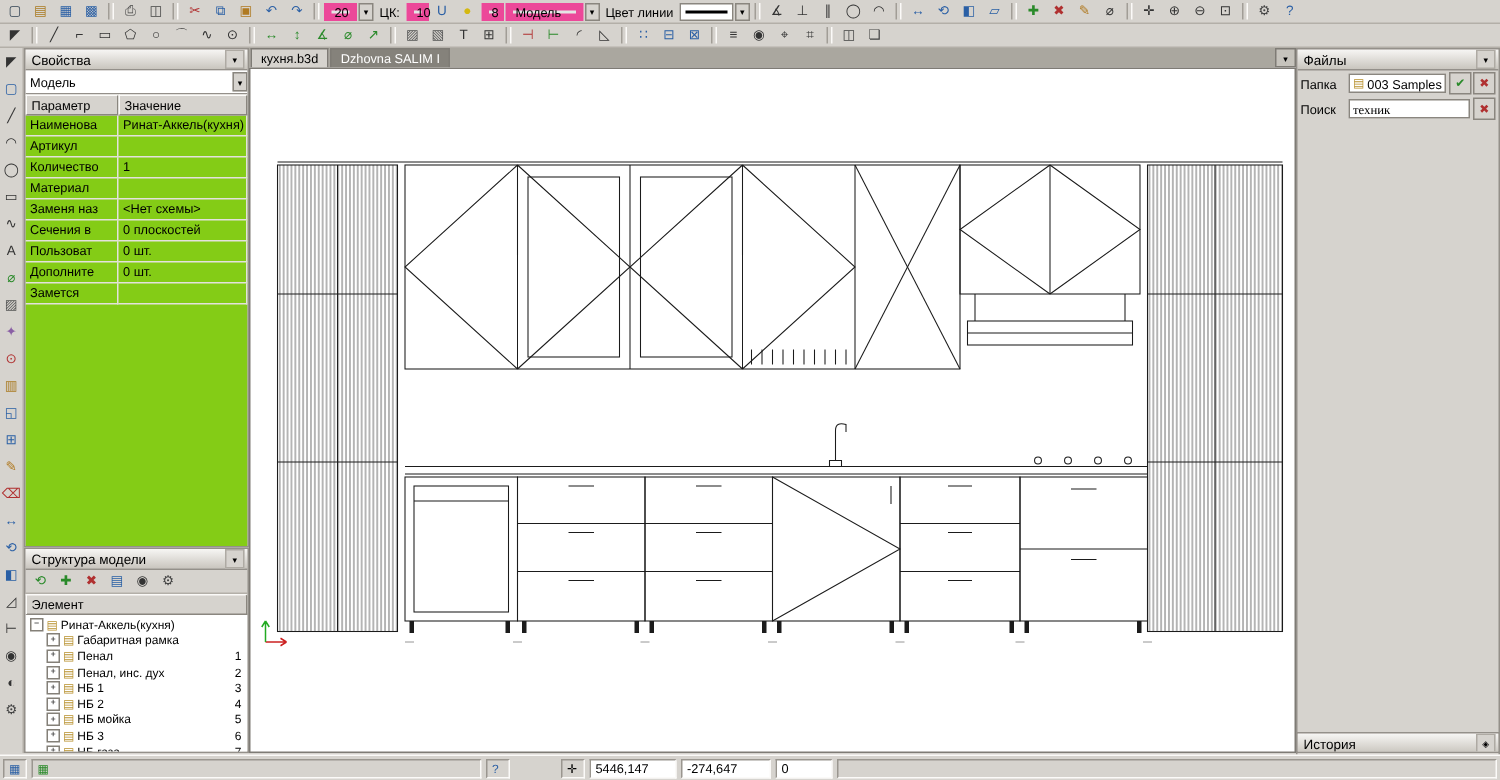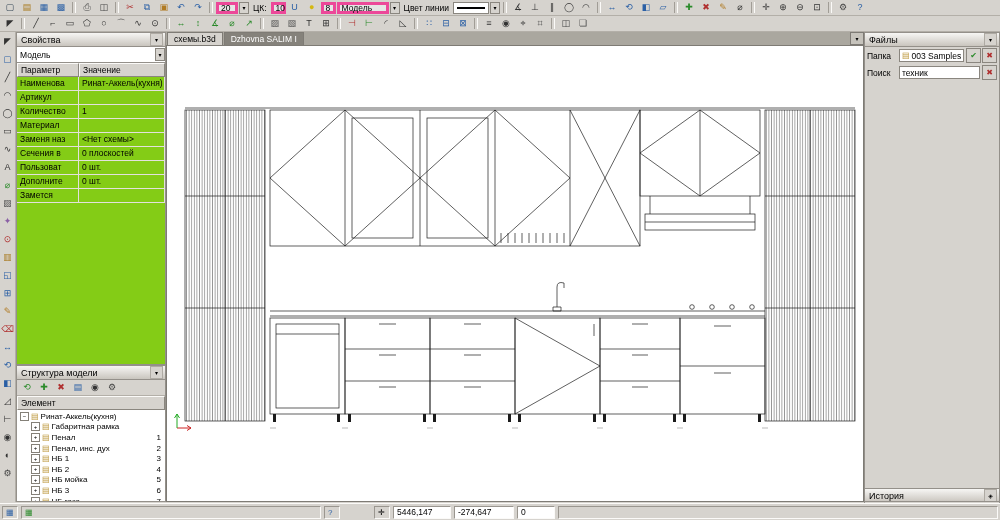--- a/index.html
+++ b/index.html
@@ -8,21 +8,21 @@
   
   .tb{position:absolute;left:0;right:0;display:flex;align-items:center;gap:1px;padding:0 2px;
       background:#d6d3ce;border-bottom:1px solid #b3afa8}
   #tb1{top:0;height:15px}
   #tb2{top:16px;height:15px}
   .icorow{display:flex;align-items:center;gap:1px}
   .tbico{width:14px;height:13px;flex:0 0 auto;display:flex;align-items:center;justify-content:center;
          font-size:9px;line-height:1;border:1px solid transparent;cursor:default}
   .sep{width:2px;height:11px;flex:0 0 auto;border-left:1px solid #a19d96;border-right:1px solid #fbfaf8;margin:0 2px}
   .lbl{font-size:8.5px;margin:0 3px;white-space:nowrap}
-  .fld{height:12px;background:#e5e5e5;border:3px solid #ec4899;font-size:8.5px;display:flex;
+  .fld{height:12px;background:#e5e5e5;border:5px solid #ec4899;font-size:8.5px;display:flex;
        align-items:center;padding:0 2px;box-sizing:border-box}
   .w20{width:22px}.w14{width:15px}.w52{width:52px}
   .cmbarr{width:10px;height:12px;box-sizing:border-box;background:#d6d3ce;border:1px solid #8a867f;
           font-size:6px;display:flex;align-items:center;justify-content:center}
   .linesample{width:36px;height:12px;box-sizing:border-box;background:#fff;border:1px solid #8a867f;
               display:flex;align-items:center;justify-content:center}
   .linesample .ln{width:28px;height:2px;background:#000}
   
   #leftstrip{position:absolute;left:0;top:32px;bottom:18px;width:16px;background:#d6d3ce;
              border-right:1px solid #b3afa8;display:flex;flex-direction:column;align-items:center;
@@ -73,21 +73,21 @@
   #files{left:864px;top:32px;width:136px;height:496px}
   .frow{display:flex;align-items:center;height:17px;padding:1px 2px;gap:2px;box-sizing:border-box}
   .flbl{width:30px;font-size:8.5px;flex:0 0 auto}
   .fcombo{flex:1;height:13px;background:#fff;border:1px solid #8a867f;font-size:8.5px;display:flex;
           align-items:center;gap:2px;padding:0 0 0 2px;box-sizing:border-box;overflow:hidden;white-space:nowrap}
   .carr{margin-left:auto;width:10px;height:11px;flex:0 0 auto;background:#d6d3ce;border-left:1px solid #9a968f;
         font-size:6px;display:flex;align-items:center;justify-content:center}
   .fbtn{width:13px;height:13px;flex:0 0 auto;border:1px solid #8a867f;background:#d6d3ce;font-size:8px;
         display:flex;align-items:center;justify-content:center}
   .finput{flex:1;height:13px;min-width:0;border:1px solid #8a867f;font-size:8.5px;padding:0 2px;
-          font-family:Liberation Sans, sans-serif;box-sizing:border-box}
+          font-family:Liberation Serif, serif;box-sizing:border-box}
   .fempty{position:absolute;left:1px;right:1px;top:70px;bottom:1px;background:#fff;display:flex;
           align-items:center;justify-content:center;color:#8c8c8c;font-size:9px}
   
   #history{left:864px;top:488px;width:136px;height:14px}
   
   #statusbar{position:absolute;left:0;right:0;bottom:0;height:17px;background:#d6d3ce;
              border-top:1px solid #fbfaf8;display:flex;align-items:center;gap:3px;padding:0 2px;box-sizing:border-box}
   .sbseg{height:13px;border:1px solid;border-color:#9a968f #fbfaf8 #fbfaf8 #9a968f;display:flex;
          align-items:center;font-size:8.5px;padding:0 3px;box-sizing:border-box;white-space:nowrap;overflow:hidden}
   .sbico{font-size:8px;margin-right:2px}
@@ -371,21 +371,21 @@
           <span>НБ газа</span>
           <span class="tnum">7</span>
         </div>
 
     </div>
   </div>
 </div>
 
 <div id="canvaswrap">
   <div class="tabbar">
-    <span class="tab tab1">схемы.b3d</span>
+    <span class="tab tab1">кухня.b3d</span>
     <span class="tab tab2">Dzhovna SALIM I</span>
     <span class="tabscroll">▾</span>
   </div>
   <div class="canvas">
     <svg viewBox="0 0 696 455" preserveAspectRatio="none">
       <defs>
         <pattern id="vh" width="2.6" height="6" patternUnits="userSpaceOnUse">
           <line x1="1.3" y1="0" x2="1.3" y2="6" stroke="#4a4a4a" stroke-width="0.55"></line>
         </pattern>
       </defs>

